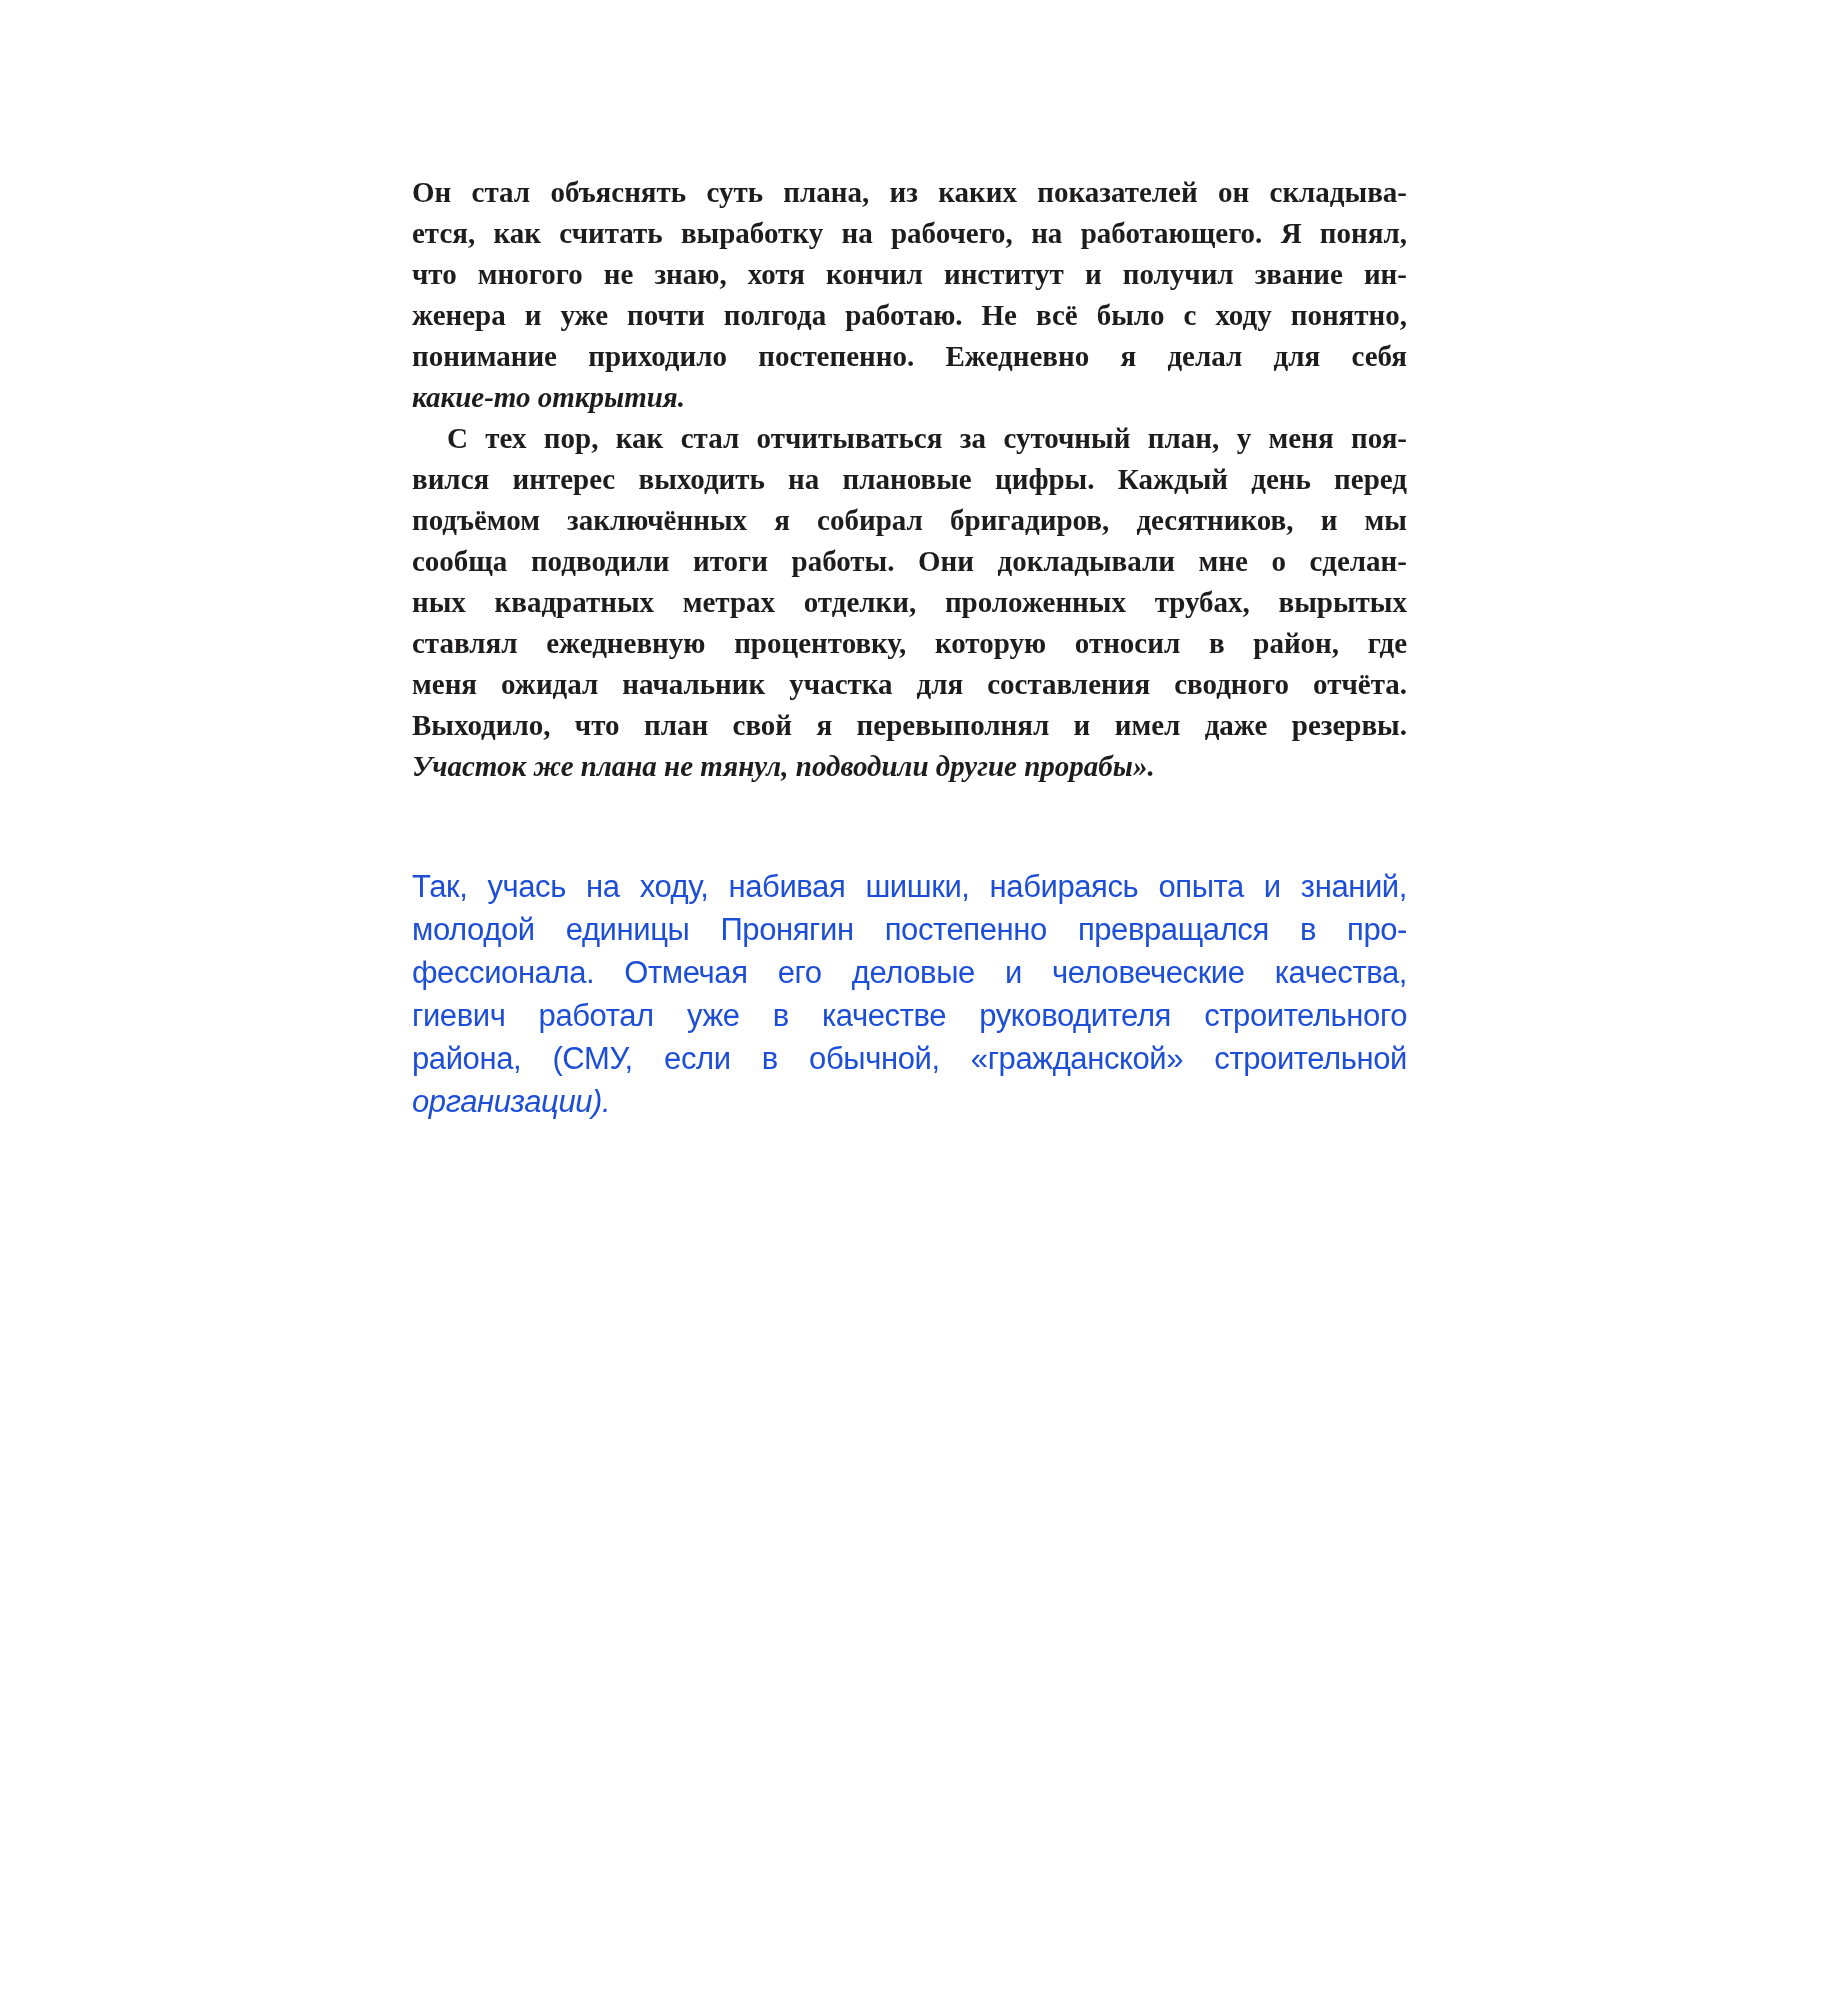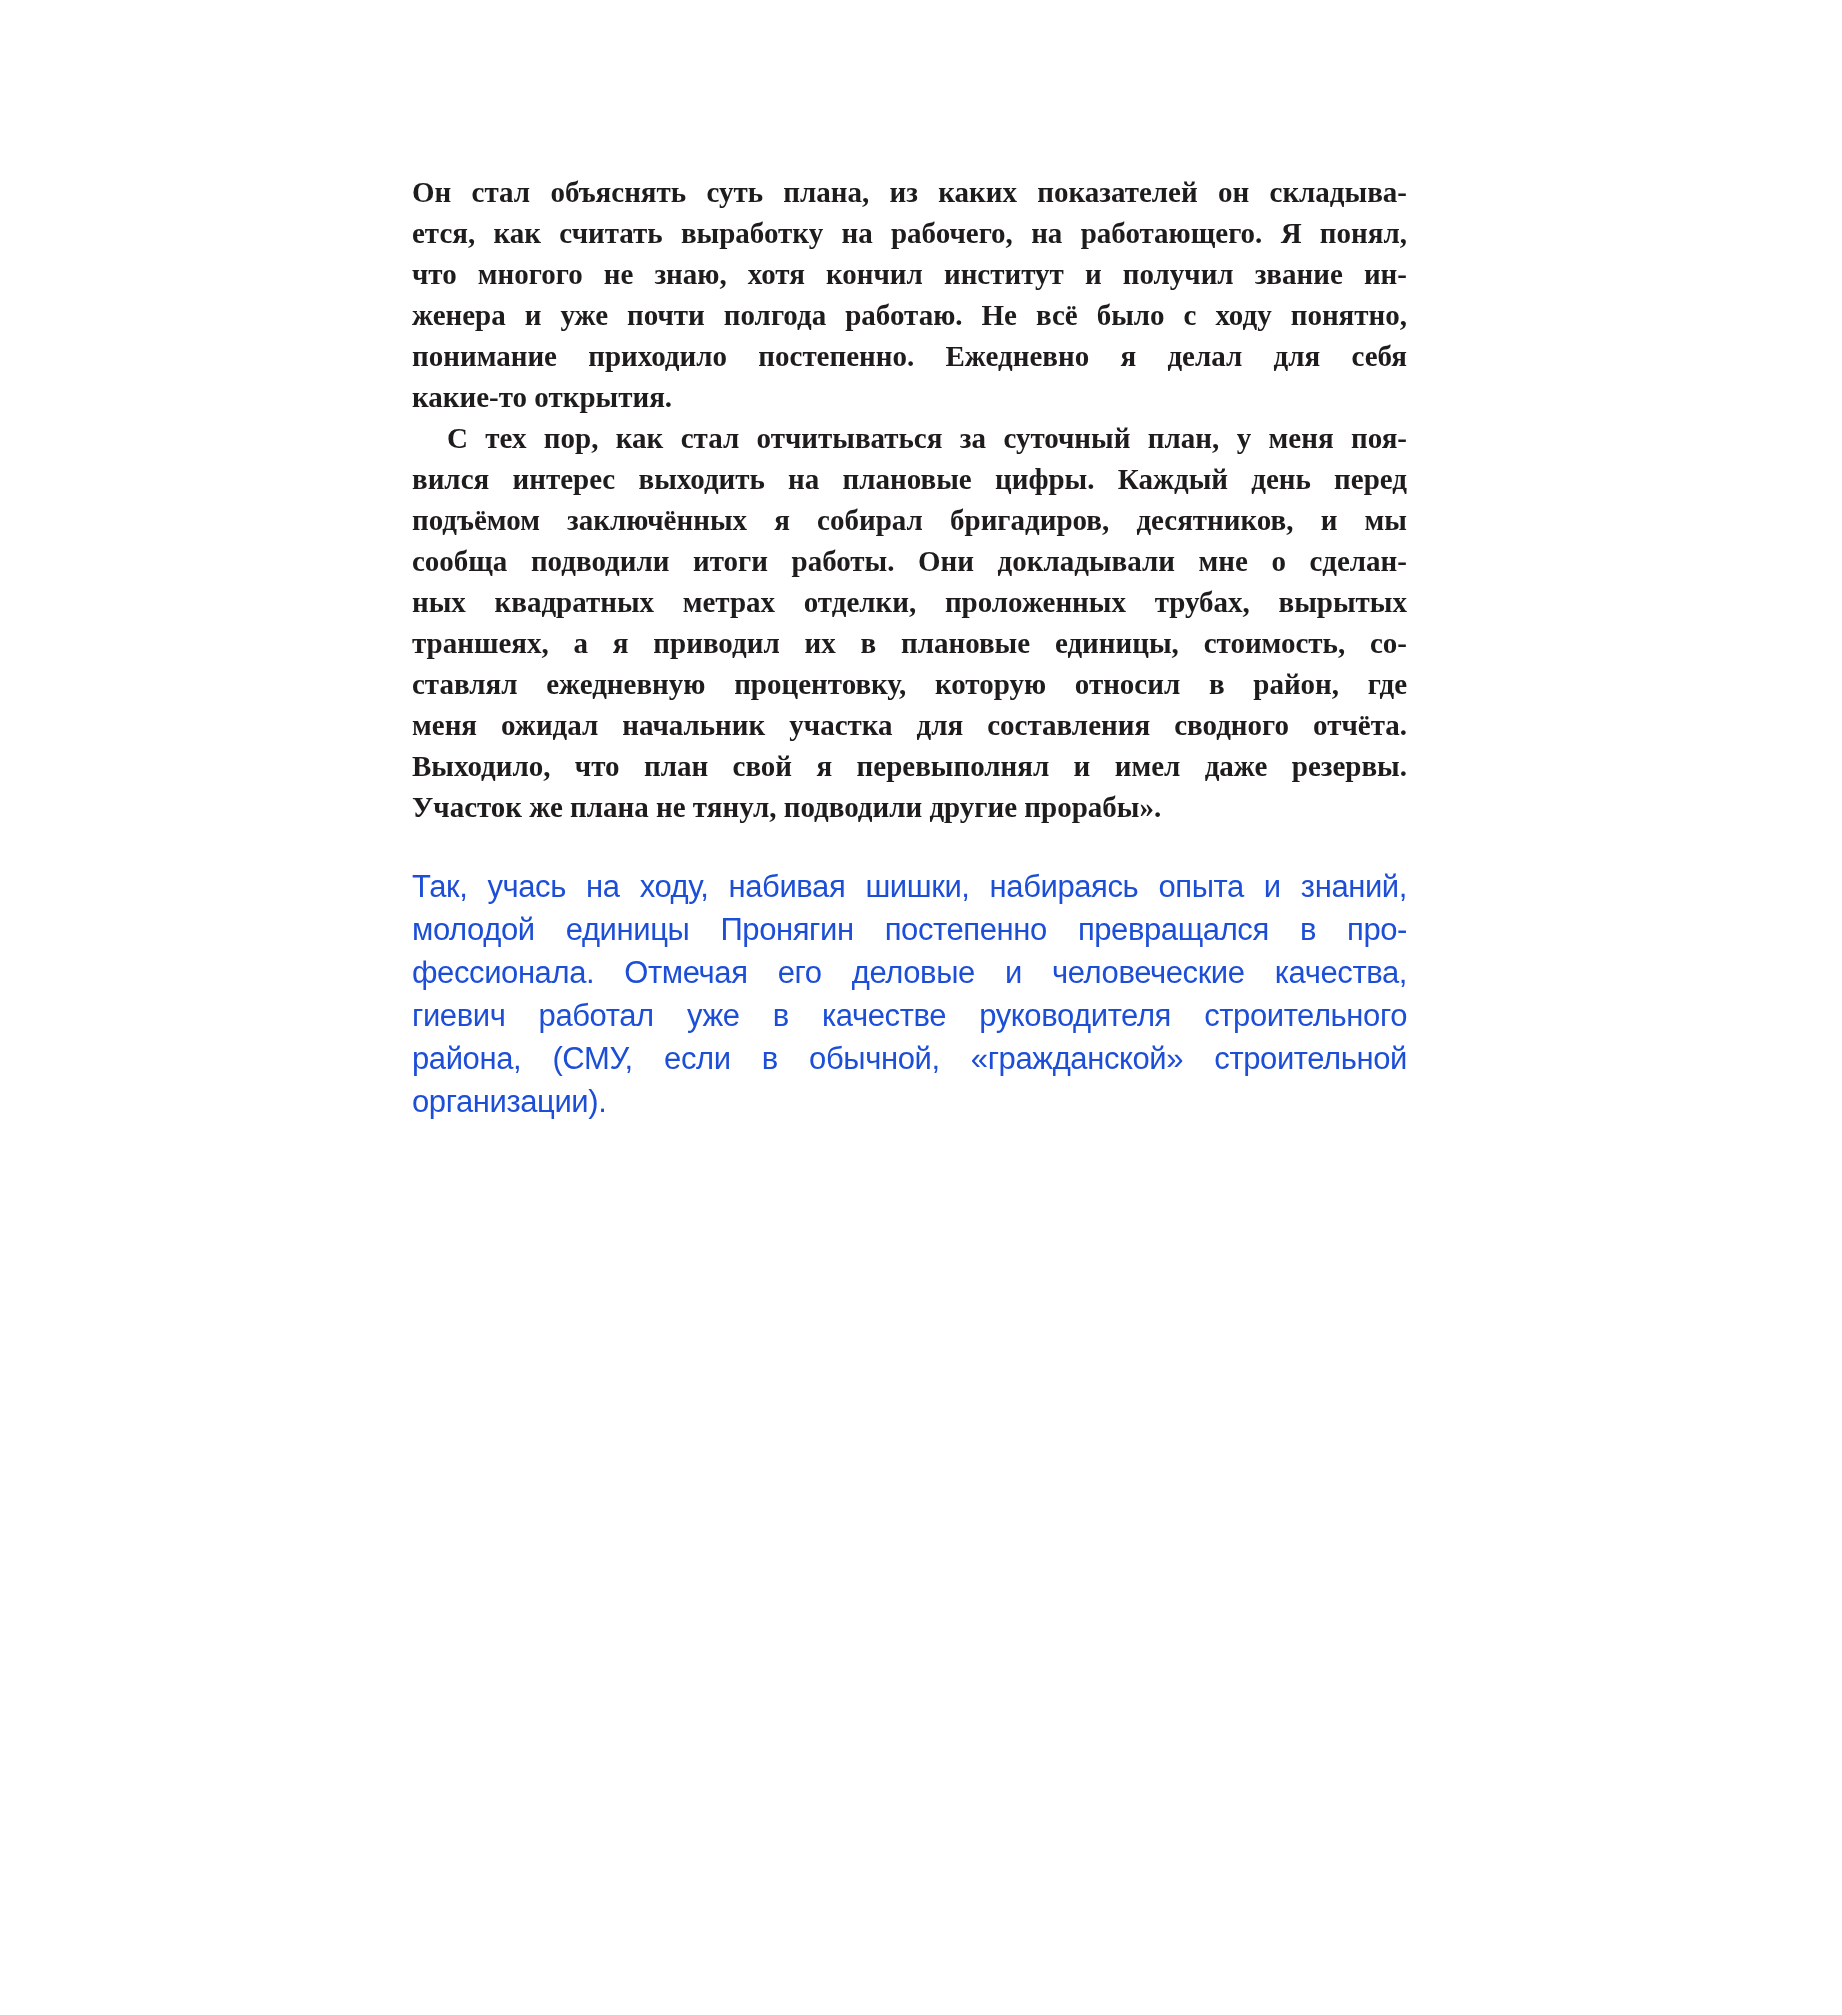--- a/index.html
+++ b/index.html
@@ -40,20 +40,21 @@
     letter-spacing: -0.4px;
     color: #1d4ed8;
   }
   .line {
     text-align: justify;
     text-align-last: justify;
     white-space: normal;
   }
   .line.last {
     text-align-last: left;
+    font-style: italic;
   }
   .line.indent {
     text-indent: 35px;
   }
   
   .sidebar-title {
     position: absolute;
     top: 170px;
     left: 1633px;
     writing-mode: vertical-rl;
@@ -86,21 +87,20 @@
       <div class="line">ется, как считать выработку на рабочего, на работающего. Я понял,</div>
       <div class="line">что многого не знаю, хотя кончил институт и получил звание ин-</div>
       <div class="line">женера и уже почти полгода работаю. Не всё было с ходу понятно,</div>
       <div class="line">понимание приходило постепенно. Ежедневно я делал для себя</div>
       <div class="line last">какие-то открытия.</div>
       <div class="line indent">С тех пор, как стал отчитываться за суточный план, у меня поя-</div>
       <div class="line">вился интерес выходить на плановые цифры. Каждый день перед</div>
       <div class="line">подъёмом заключённых я собирал бригадиров, десятников, и мы</div>
       <div class="line">сообща подводили итоги работы. Они докладывали мне о сделан-</div>
       <div class="line">ных квадратных метрах отделки, проложенных трубах, вырытых</div>
-      <div class="line">траншеях, а я приводил их в плановые единицы, стоимость, со-</div>
       <div class="line">ставлял ежедневную процентовку, которую относил в район, где</div>
       <div class="line">меня ожидал начальник участка для составления сводного отчёта.</div>
       <div class="line">Выходило, что план свой я перевыполнял и имел даже резервы.</div>
       <div class="line last">Участок же плана не тянул, подводили другие прорабы».</div>
     </div>
 
   <div class="body-block">
 
   <div class="line">Так, учась на ходу, набивая шишки, набираясь опыта и знаний,</div>
       <div class="line">молодой единицы Пронягин постепенно превращался в про-</div>

